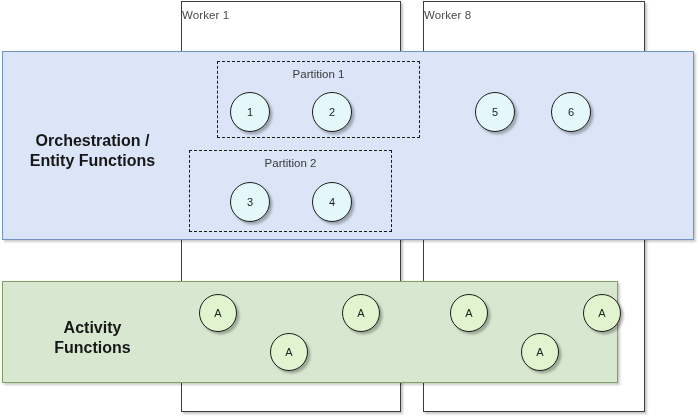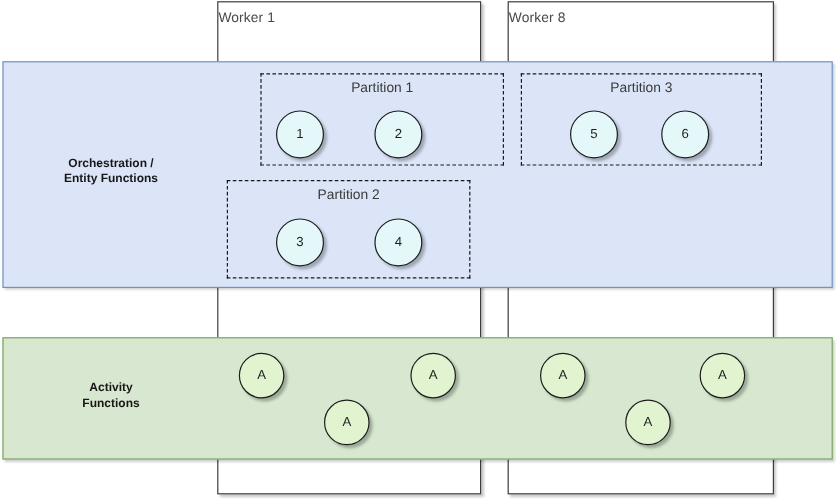--- a/index.html
+++ b/index.html
@@ -47,21 +47,21 @@
     background: #dbe5f7;
     border: 1.3px solid #7292c4;
   }
   .band-activity {
     background: #d8e8d0;
     border: 1.3px solid #7aa35f;
   }
   .band-label {
     position: absolute;
     text-align: center;
-    font-size: 10px;
+    font-size: 16px;
     font-weight: bold;
     color: #171717;
     line-height: 1.28;
     white-space: pre-line;
   }
 
   
   .partition {
     position: absolute;
     box-sizing: border-box;
@@ -130,31 +130,28 @@
   <div class="partition" style="left:189px; top:150px; width:203px; height:82px;">
     <div class="partition-label">Partition 2</div>
   </div>
   <div class="node node-orchestration" style="left:230px; top:182px; width:40px; height:40px;">
     <span>3</span>
   </div>
   <div class="node node-orchestration" style="left:312px; top:182px; width:40px; height:40px;">
     <span>4</span>
   </div>
 
-  <div class="partition" style="left:434px; top:61px; width:201px; height:77px;">
-    <div class="partition-label">Partition 3</div>
-  </div>
   <div class="node node-orchestration" style="left:475px; top:92px; width:40px; height:40px;">
     <span>5</span>
   </div>
   <div class="node node-orchestration" style="left:551px; top:92px; width:40px; height:40px;">
     <span>6</span>
   </div>
 
-  <div class="band band-activity" style="left:2px; top:281px; width:692px; height:102px;">
+  <div class="band band-activity" style="left:2px; top:281px; width:616px; height:102px;">
     <div class="band-label" style="left:0; top:36px; width:179px;">Activity
 Functions</div>
   </div>
 
   <div class="node node-activity" style="left:199px; top:294px; width:38px; height:38px;">
     <span>A</span>
   </div>
   <div class="node node-activity" style="left:270px; top:333px; width:38px; height:38px;">
     <span>A</span>
   </div>

